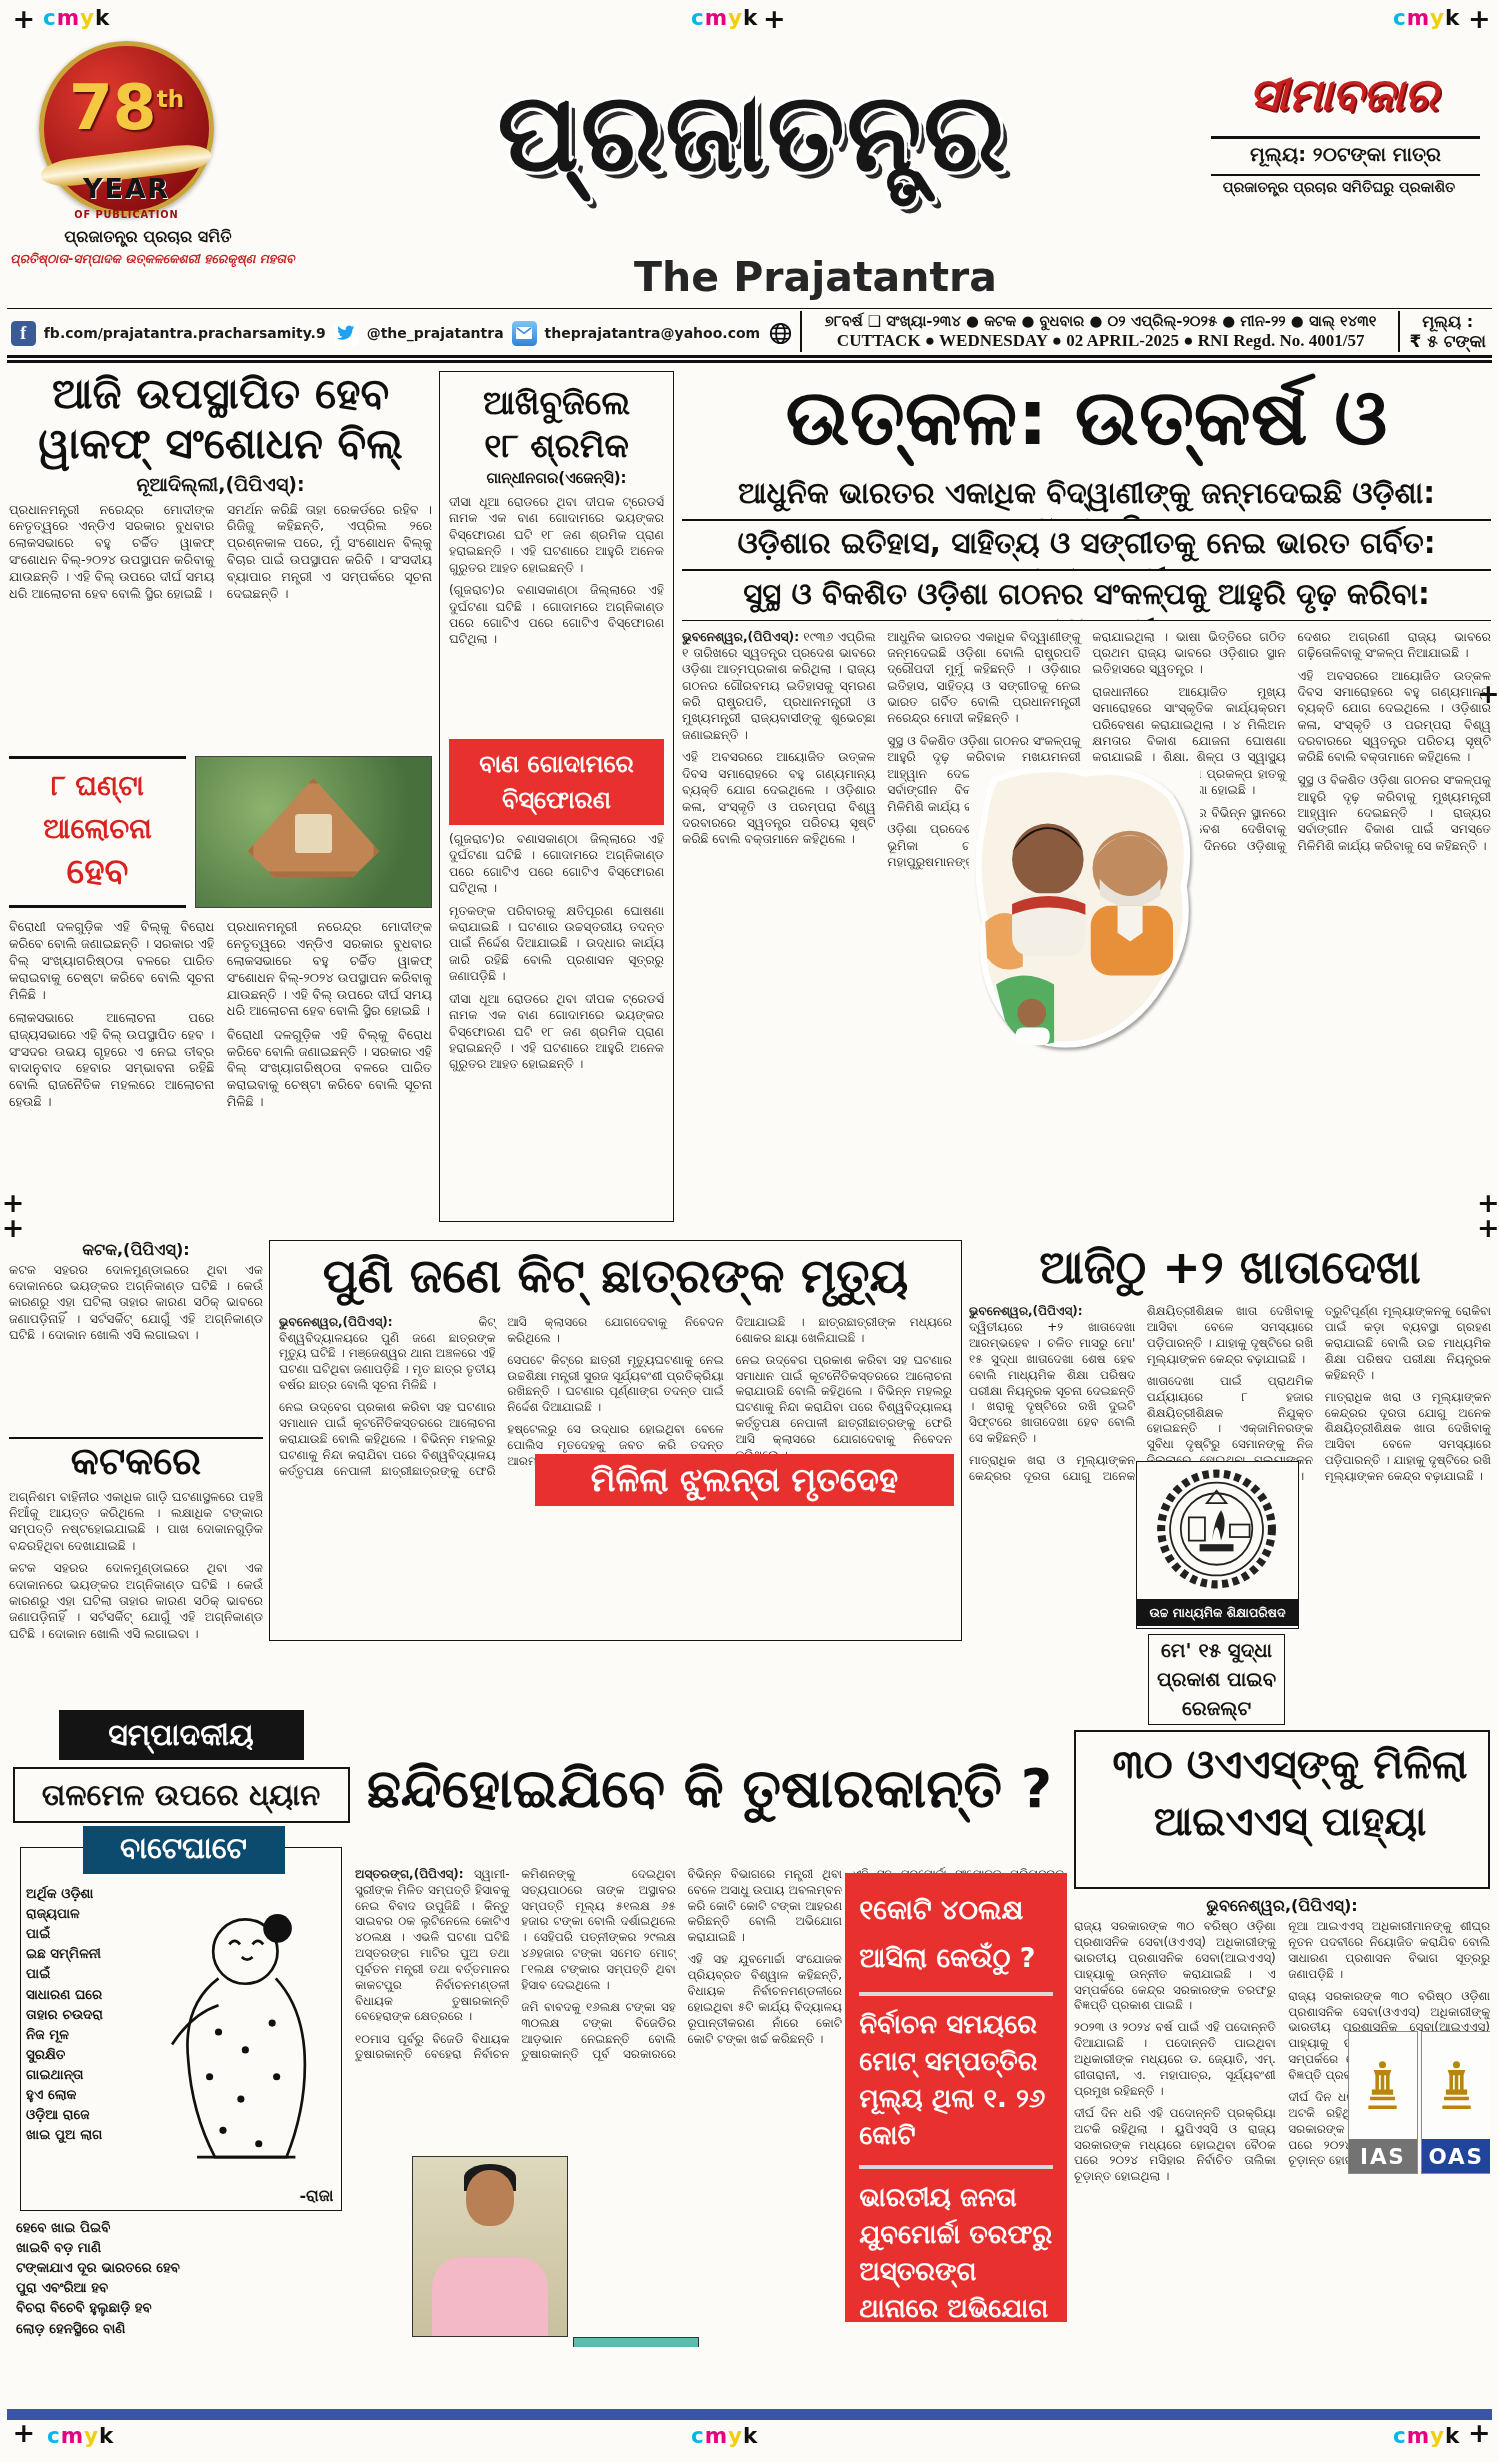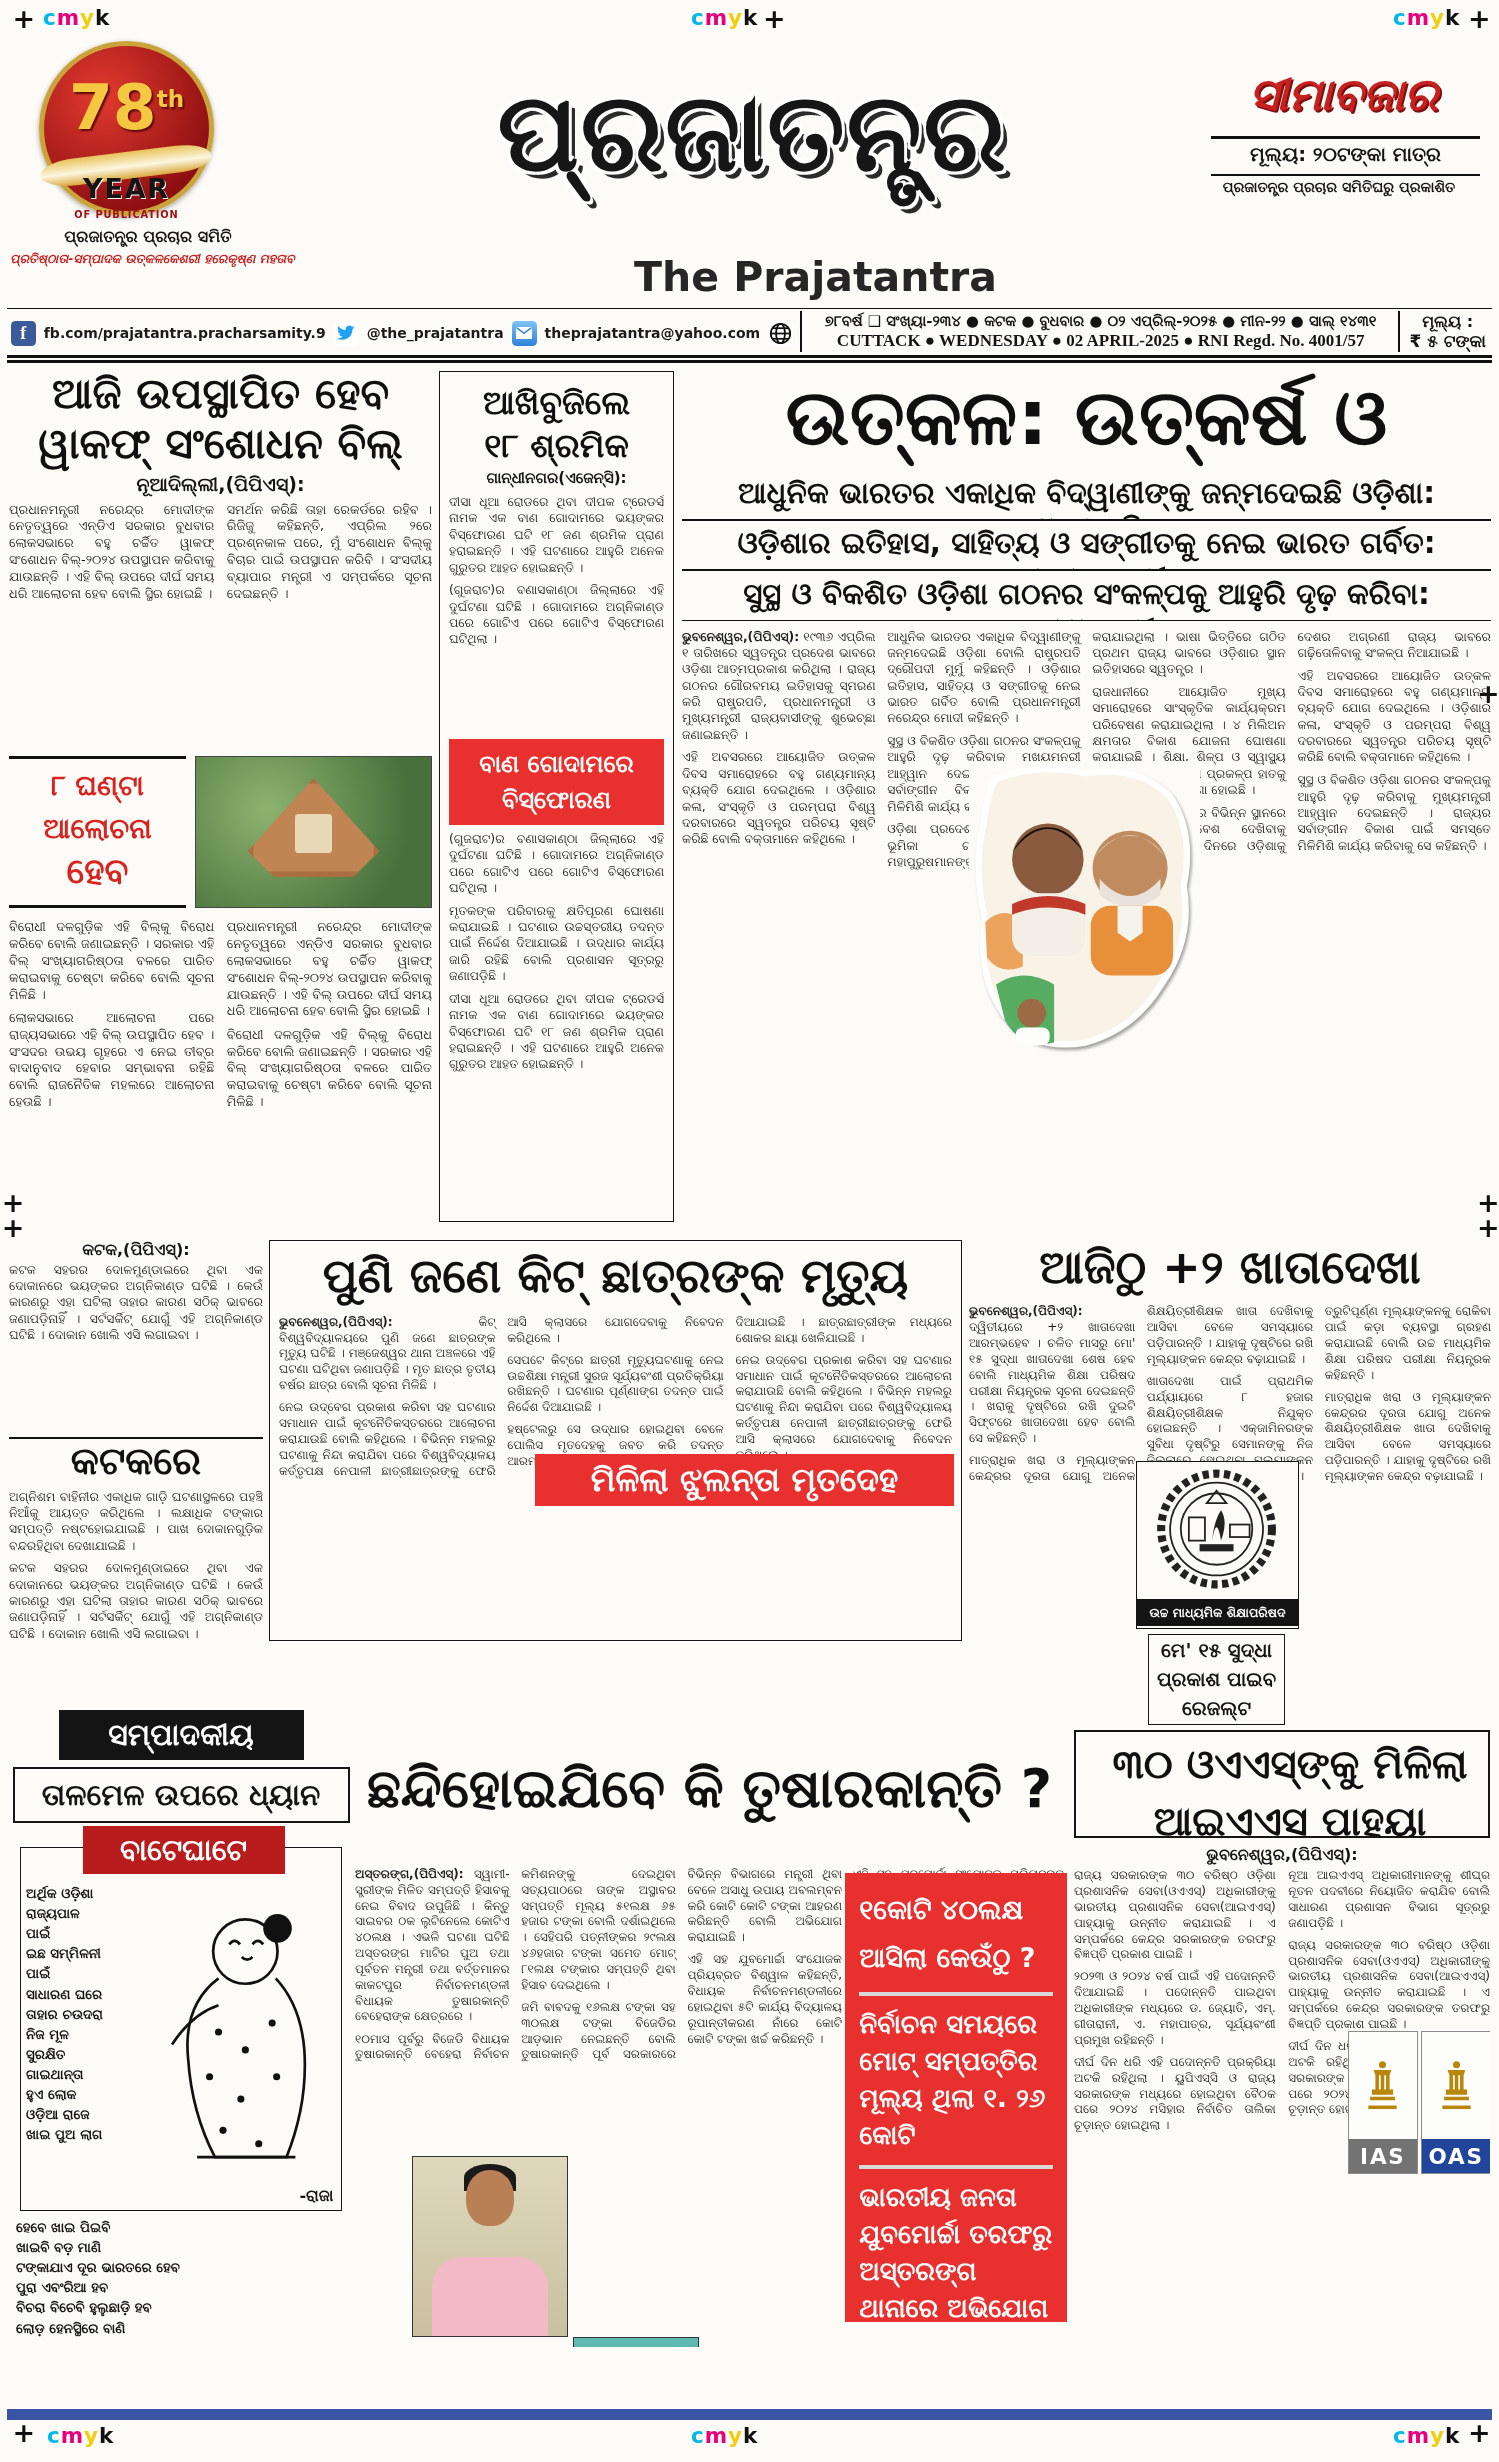--- a/index.html
+++ b/index.html
@@ -51,21 +51,21 @@
   .parl .core{position:absolute;left:42%;top:38%;width:16%;height:26%;background:#e7d9b8;border-radius:3.6px;}
   .person{background:linear-gradient(#ded8bd,#c9c09e);position:relative;border:1.8px solid #333;}
   .person .head{position:absolute;left:50%;top:12.5px;transform:translateX(-50%);width:48px;height:56px;border-radius:48% 48% 44% 44%;background:#b97f55;}
   .person .hair{position:absolute;left:50%;top:7.2px;transform:translateX(-50%);width:52px;height:27px;border-radius:50% 50% 0 0;background:#1a1a1a;}
   .person .shirt{position:absolute;left:50%;bottom:0;transform:translateX(-50%);width:116px;height:79px;border-radius:30px 30px 0 0;background:#f4b9c7;}
   .stamp{background:#d7e9da;position:relative;border:1.8px solid #333;}
   .stamp .top{position:absolute;left:0;top:0;width:100%;height:57px;background:linear-gradient(#63bcb2,#3f9e94);}
   .badge-cell{border:1.8px solid #8a8a8a;background:#fdfdfc;display:flex;flex-direction:column;box-sizing:border-box;}
   .badge-cell .emb{flex:1;display:flex;align-items:center;justify-content:center;}
   .badge-cell .lbl{height:34px;background:#737373;color:#fff;font-weight:800;font-size:21.5px;display:flex;align-items:center;justify-content:center;letter-spacing:1.8px;}
-  .graybox{background:#b91c1c;color:#fff;font-weight:800;}
+  .graybox{background:#0c4a6e;color:#fff;font-weight:800;font-family:Liberation Mono, monospace;}
   .blackbox{background:#141414;color:#fff;font-weight:800;}
   .bluebar{background:#3a55a5;}
   .vline{width:1.8px;background:#111;}
   .side-lines div{font-size:13.4px;line-height:1.5;font-weight:bold;}
 </style>
 </head>
 <body>
 
 <div class="page">
 
@@ -361,21 +361,21 @@
     <div style="font-size:27px;line-height:48px;">୧କୋଟି ୪୦ଲକ୍ଷ ଆସିଲା କେଉଁଠୁ ?</div>
     <div class="divider"></div>
     <div style="font-size:26px;line-height:37px;">ନିର୍ବାଚନ ସମୟରେ ମୋଟ୍ ସମ୍ପତ୍ତିର ମୂଲ୍ୟ ଥିଲା ୧. ୨୬ କୋଟି</div>
     <div class="divider"></div>
     <div style="font-size:26px;line-height:37px;">ଭାରତୀୟ ଜନତା ଯୁବମୋର୍ଚ୍ଚା ତରଫରୁ ଅସ୍ତରଙ୍ଗ ଥାନାରେ ଅଭିଯୋଗ</div>
     <div class="divider"></div>
 
   </aside>
 
   <section class="abs ov" style="left:1074px;top:1730px;width:416px;height:618px;">
-    <div class="boxed ctr ov" style="height:108px;border-width:2.2px;padding-top:3.6px;padding-left:16px;">
+    <div class="boxed ctr ov" style="height:159px;border-width:2.2px;padding-top:3.6px;padding-left:16px;">
       <div class="hl" style="font-size:40px;line-height:57px;">୩୦ ଓଏଏସ୍‌ଙ୍କୁ ମିଳିଲା</div>
       <div class="hl" style="font-size:40px;line-height:57px;">ଆଇଏଏସ୍ ପାହ୍ୟା</div>
     </div>
     <div class="dlc ov" style="font-size:16px;height:23px;margin-top:7.2px;">ଭୁବନେଶ୍ୱର,(ପିପିଏସ୍):</div>
     <div class="body cols2 jst ov" style="height:448px;font-size:12px;">
       <p>ରାଜ୍ୟ ସରକାରଙ୍କ ୩୦ ବରିଷ୍ଠ ଓଡ଼ିଶା ପ୍ରଶାସନିକ ସେବା(ଓଏଏସ୍) ଅଧିକାରୀଙ୍କୁ ଭାରତୀୟ ପ୍ରଶାସନିକ ସେବା(ଆଇଏଏସ୍) ପାହ୍ୟାକୁ ଉନ୍ନୀତ କରାଯାଇଛି । ଏ ସମ୍ପର୍କରେ କେନ୍ଦ୍ର ସରକାରଙ୍କ ତରଫରୁ ବିଜ୍ଞପ୍ତି ପ୍ରକାଶ ପାଇଛି ।</p>
       <p>୨୦୨୩ ଓ ୨୦୨୪ ବର୍ଷ ପାଇଁ ଏହି ପଦୋନ୍ନତି ଦିଆଯାଇଛି । ପଦୋନ୍ନତି ପାଇଥିବା ଅଧିକାରୀଙ୍କ ମଧ୍ୟରେ ଡ. ଜ୍ୟୋତି, ଏମ୍. ଗୀତାରାନୀ, ଏ. ମହାପାତ୍ର, ସୂର୍ଯ୍ୟବଂଶୀ ପ୍ରମୁଖ ରହିଛନ୍ତି ।</p>
       <p>ଦୀର୍ଘ ଦିନ ଧରି ଏହି ପଦୋନ୍ନତି ପ୍ରକ୍ରିୟା ଅଟକି ରହିଥିଲା । ୟୁପିଏସ୍‌ସି ଓ ରାଜ୍ୟ ସରକାରଙ୍କ ମଧ୍ୟରେ ହୋଇଥିବା ବୈଠକ ପରେ ୨୦୨୪ ମସିହାର ନିର୍ବାଚିତ ତାଲିକା ଚୂଡ଼ାନ୍ତ ହୋଇଥିଲା ।</p>
       <p>ନୂଆ ଆଇଏଏସ୍ ଅଧିକାରୀମାନଙ୍କୁ ଶୀଘ୍ର ନୂତନ ପଦବୀରେ ନିୟୋଜିତ କରାଯିବ ବୋଲି ସାଧାରଣ ପ୍ରଶାସନ ବିଭାଗ ସୂତ୍ରରୁ ଜଣାପଡ଼ିଛି ।</p>
       <p>ରାଜ୍ୟ ସରକାରଙ୍କ ୩୦ ବରିଷ୍ଠ ଓଡ଼ିଶା ପ୍ରଶାସନିକ ସେବା(ଓଏଏସ୍) ଅଧିକାରୀଙ୍କୁ ଭାରତୀୟ ପ୍ରଶାସନିକ ସେବା(ଆଇଏଏସ୍) ପାହ୍ୟାକୁ ଉନ୍ନୀତ କରାଯାଇଛି । ଏ ସମ୍ପର୍କରେ କେନ୍ଦ୍ର ସରକାରଙ୍କ ତରଫରୁ ବିଜ୍ଞପ୍ତି ପ୍ରକାଶ ପାଇଛି ।</p>

